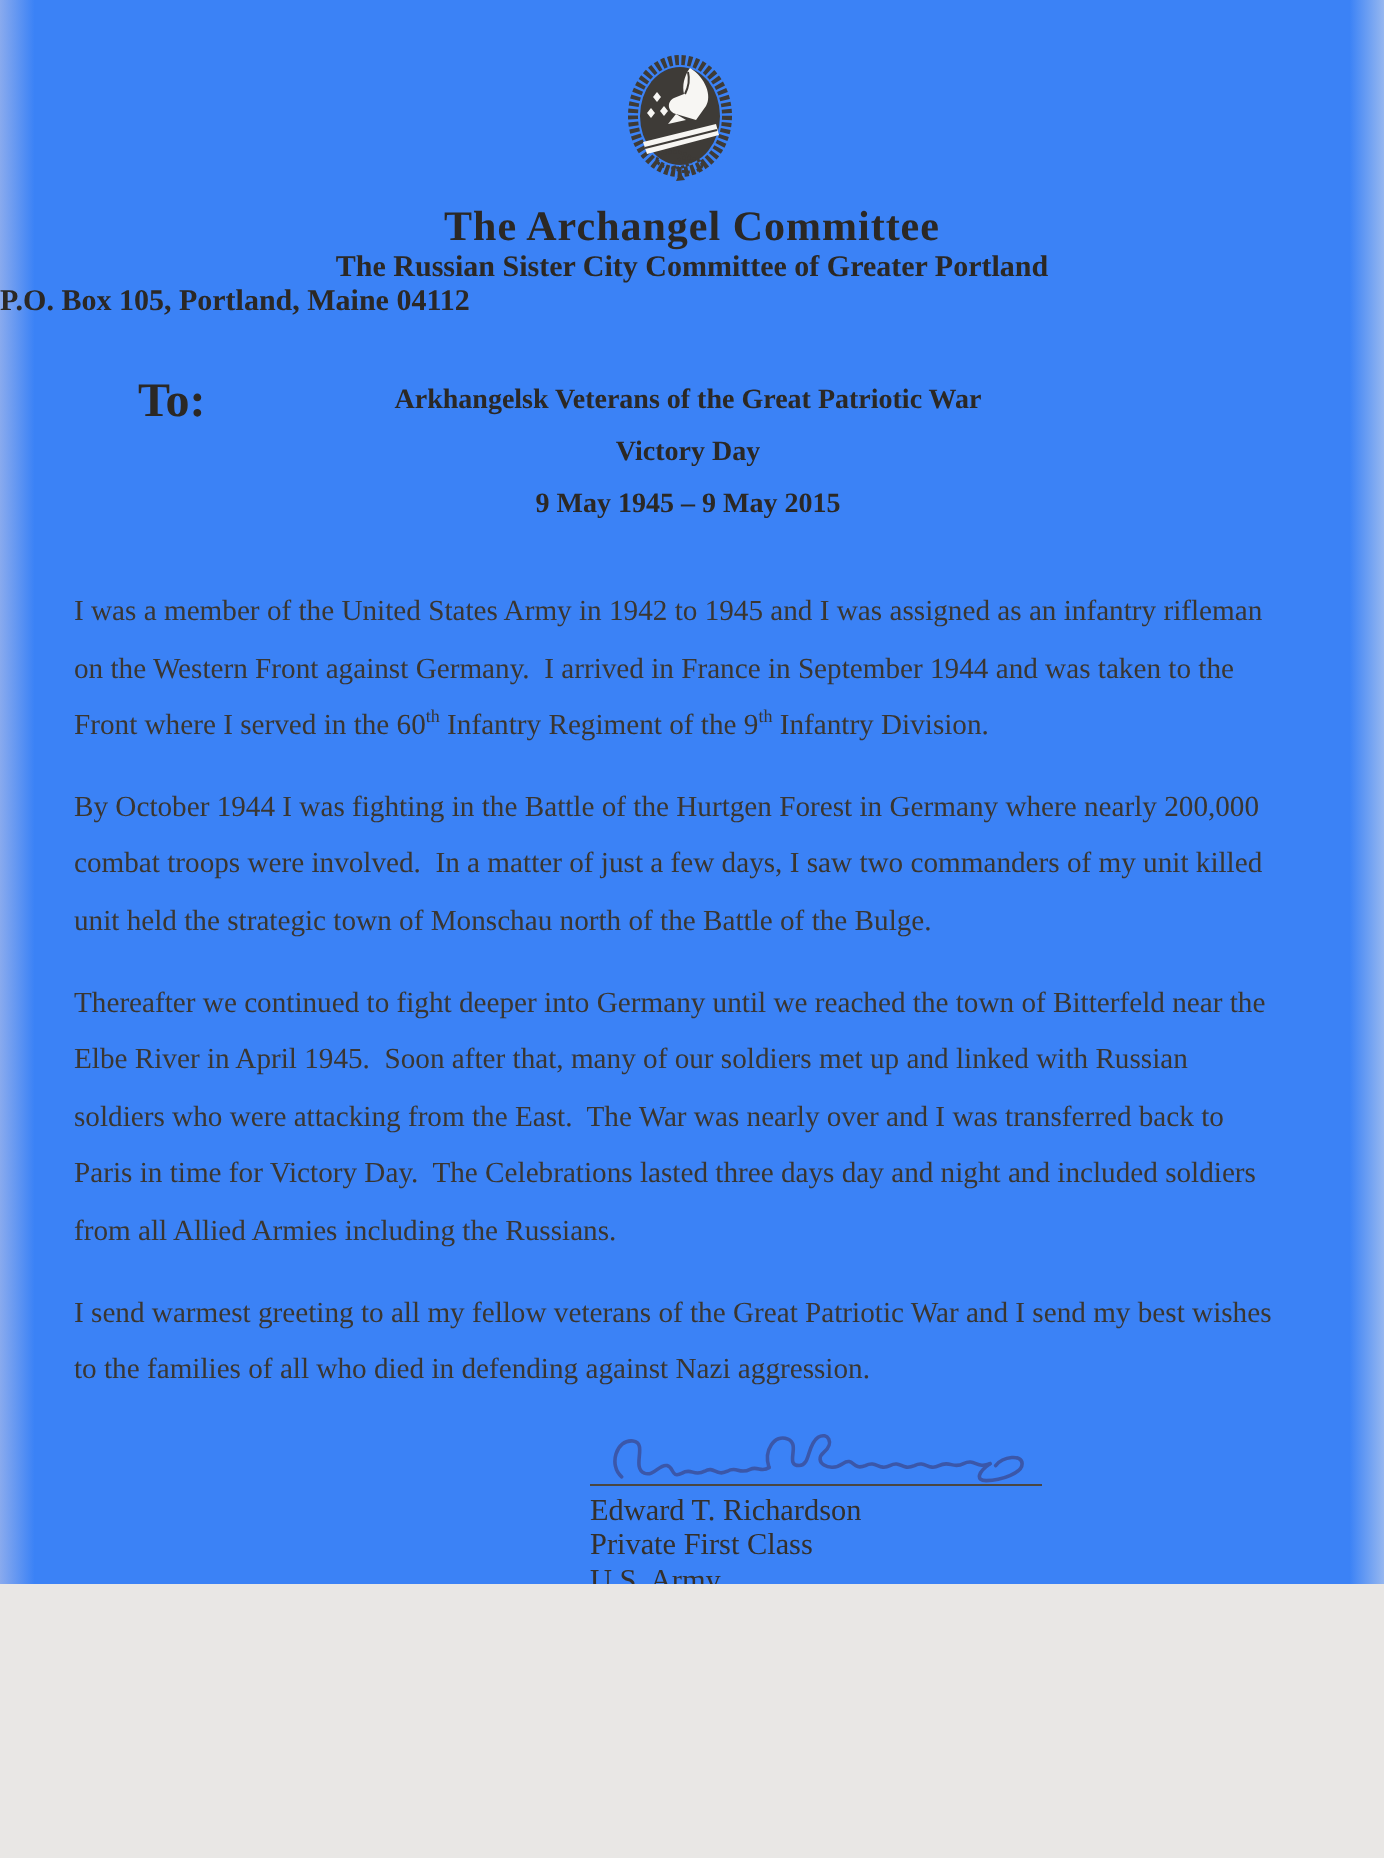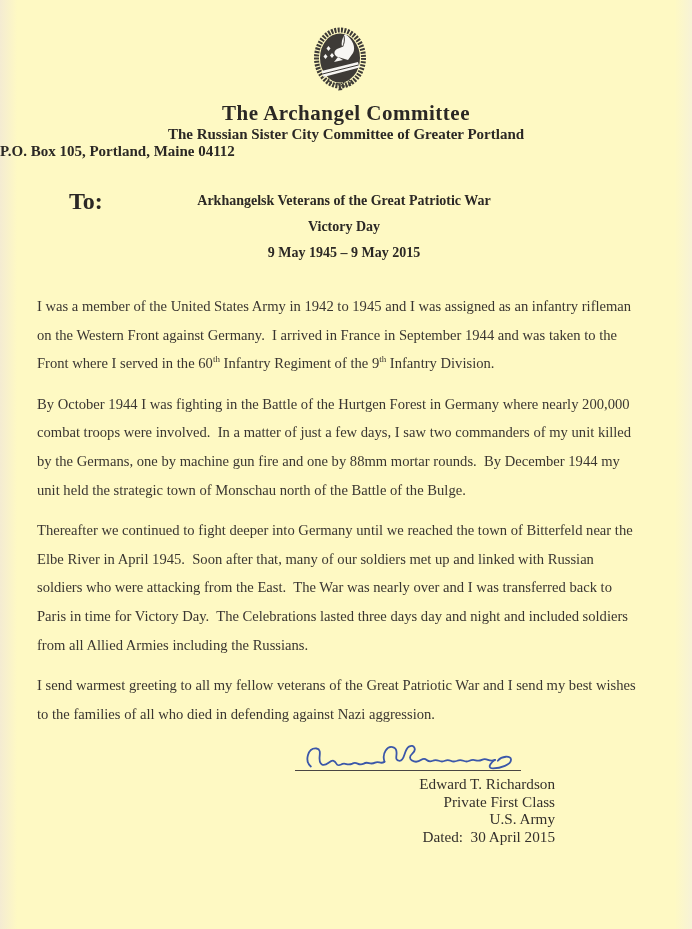--- a/index.html
+++ b/index.html
@@ -1,20 +1,20 @@
 <!DOCTYPE html>
 <html><head>
 <meta charset="utf-8">
 <style>
   html,body{margin:0;padding:0;background:#e9e7e5;}
   .page{
     position:relative;
-    width:692px;height:929px;
+    width:692px;height:792px;
     margin:0 auto;
-    background:#fef9c3;
+    background:#3b82f6;
     font-family:"Liberation Serif","DejaVu Serif",serif;
     color:#3a3631;
     overflow:hidden;
   }
   .page::before{
     content:"";position:absolute;inset:0;pointer-events:none;
     background:linear-gradient(90deg, rgba(232,219,228,0.45) 0%, rgba(252,251,250,0) 2.5%, rgba(252,251,250,0) 97.5%, rgba(240,236,234,0.5) 100%);
   }
   
   .logo{position:absolute;left:312px;top:27px;width:56px;height:68px;}
@@ -45,21 +45,21 @@
     position:absolute;left:37px;top:292px;width:618px;
     font-size:14.6px;line-height:28.6px;
   }
   .body p{margin:0 0 12px 0;padding:0;}
   .body .line{display:block;white-space:pre-wrap;}
   .body sup{font-size:9px;line-height:0;vertical-align:super;}
   
   .sigblock{margin:2px 0 0 258px;width:260px;}
   .sig-draw{display:block;width:226px;height:34px;margin-left:2px;}
   .sig-rule{width:226px;border-bottom:1.4px solid #4a4642;margin-top:-4px;}
-  .sig-typed{font-size:15.2px;line-height:17.4px;margin-top:4px;color:#34302c;text-align:right;}
+  .sig-typed{font-size:15.2px;line-height:17.4px;margin-top:4px;color:#34302c;}
   .sig-typed div{white-space:pre-wrap;}
 </style>
 </head>
 <body>
 
 <div class="page">
 
   <svg class="logo" viewBox="0 0 112 136" aria-hidden="true">
 
     <ellipse cx="56" cy="62" rx="47" ry="56" fill="none" stroke="#3e3b37" stroke-width="10" stroke-dasharray="4 2.6"></ellipse>
@@ -100,21 +100,20 @@
   <div class="body">
     <div>
         <p>
           <span class="line">I was a member of the United States Army in 1942 to 1945 and I was assigned as an infantry rifleman</span>
           <span class="line">on the Western Front against Germany.  I arrived in France in September 1944 and was taken to the</span>
           <span class="line"><span>Front where I served in the 60</span><sup>th</sup><span> Infantry Regiment of the 9</span><sup>th</sup><span> Infantry Division.</span></span>
         </p>
         <p>
           <span class="line">By October 1944 I was fighting in the Battle of the Hurtgen Forest in Germany where nearly 200,000</span>
           <span class="line">combat troops were involved.  In a matter of just a few days, I saw two commanders of my unit killed</span>
-          <span class="line">by the Germans, one by machine gun fire and one by 88mm mortar rounds.  By December 1944 my</span>
           <span class="line">unit held the strategic town of Monschau north of the Battle of the Bulge.</span>
         </p>
         <p>
           <span class="line">Thereafter we continued to fight deeper into Germany until we reached the town of Bitterfeld near the</span>
           <span class="line">Elbe River in April 1945.  Soon after that, many of our soldiers met up and linked with Russian</span>
           <span class="line">soldiers who were attacking from the East.  The War was nearly over and I was transferred back to</span>
           <span class="line">Paris in time for Victory Day.  The Celebrations lasted three days day and night and included soldiers</span>
           <span class="line">from all Allied Armies including the Russians.</span>
         </p>
         <p>

